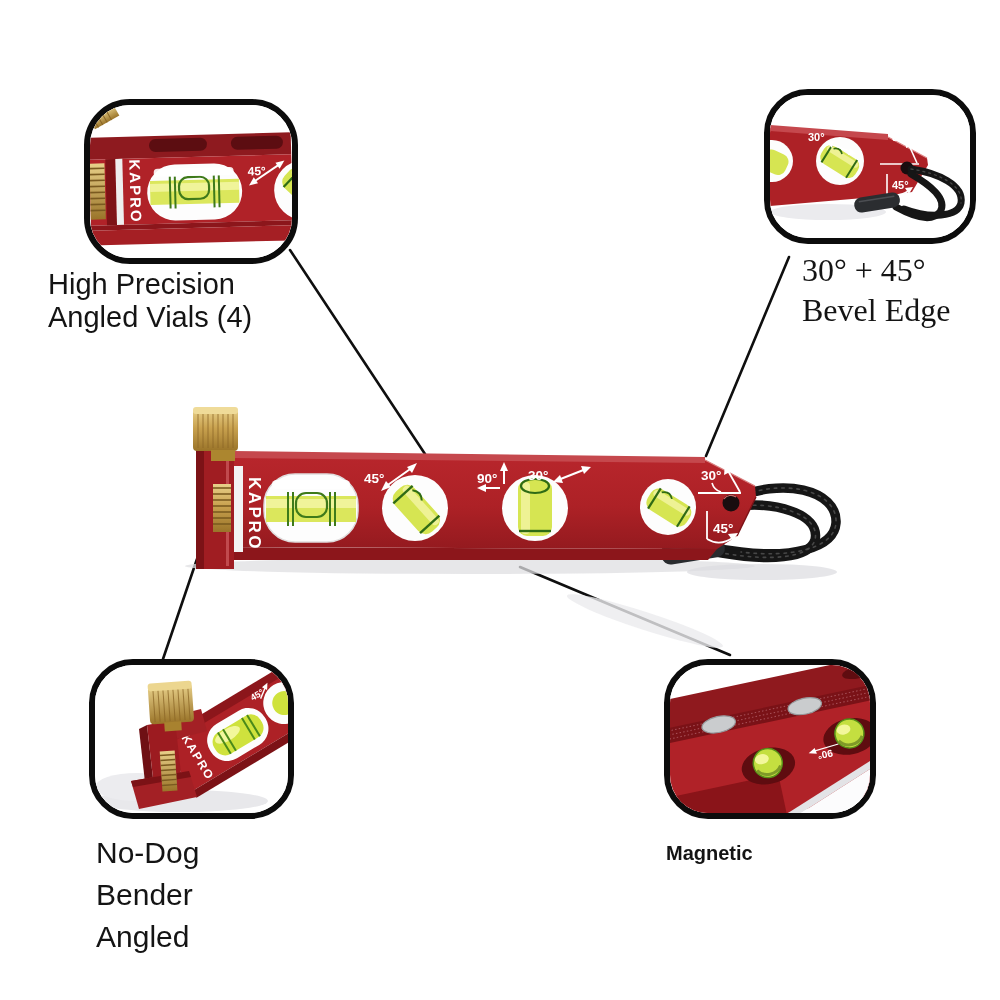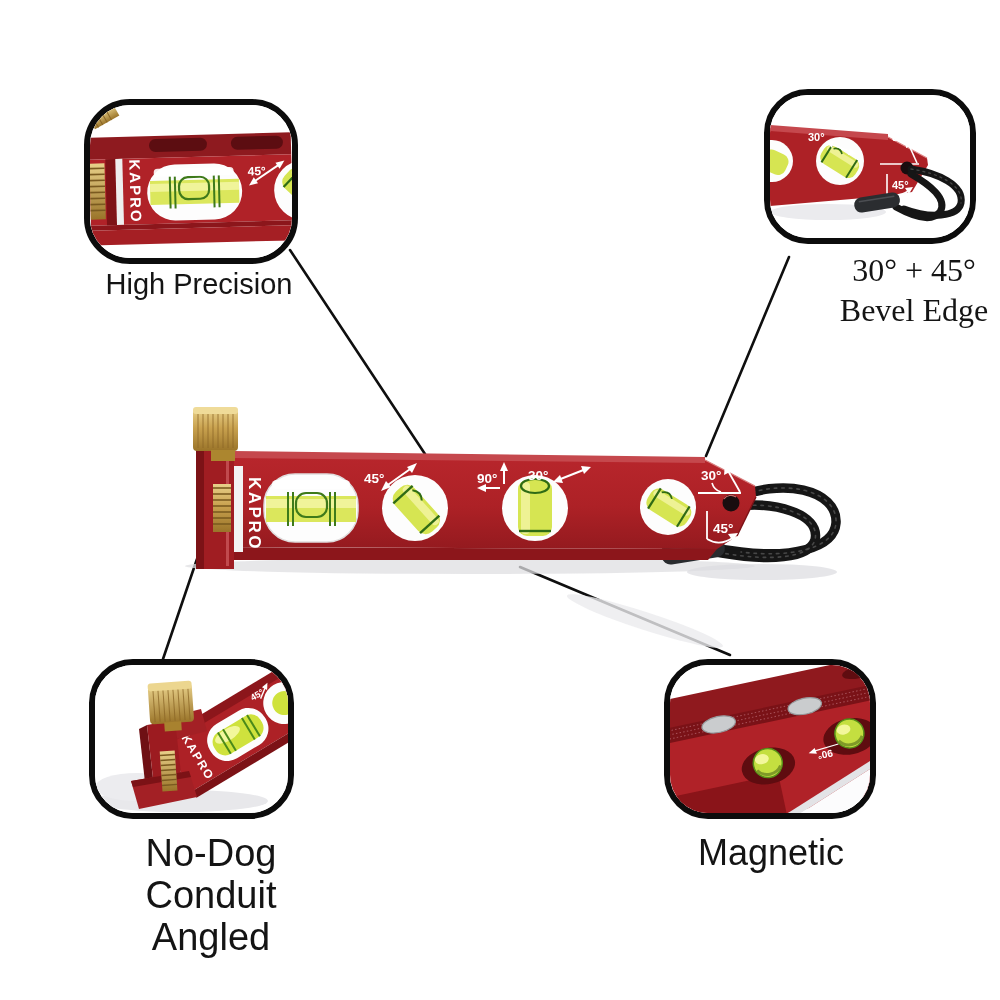--- a/index.html
+++ b/index.html
@@ -5,27 +5,27 @@
   html,body{margin:0;padding:0;background:#ffffff;}
   .stage{position:relative;width:1000px;height:1000px;background:#ffffff;overflow:hidden;
          font-family:"Liberation Sans","DejaVu Sans",sans-serif;}
   .scene-svg{position:absolute;left:0;top:0;width:1000px;height:1000px;}
   .callout{position:absolute;background:#ffffff;border:6px solid #0c0c0c;box-sizing:border-box;overflow:hidden;}
   .callout svg{display:block;}
   .co-tl{left:84px;top:99px;width:214px;height:165px;border-radius:46px;}
   .co-tr{left:764px;top:89px;width:212px;height:155px;border-radius:44px;}
   .co-bl{left:89px;top:659px;width:205px;height:160px;border-radius:44px;}
   .co-br{left:664px;top:659px;width:212px;height:160px;border-radius:44px;}
-  .label{position:absolute;text-align:center;color:#141414;}
+  .label{position:absolute;text-align:left;color:#141414;}
   .label-sans{font-family:"Liberation Sans","DejaVu Sans",sans-serif;}
   .label-serif{font-family:"Liberation Serif","DejaVu Serif",serif;}
   .lab-tl{left:48px;top:268px;width:302px;font-size:29px;line-height:33px;}
   .lab-tr{left:802px;top:250px;width:224px;font-size:32px;line-height:40px;}
-  .lab-bl{left:113px;top:832px;width:196px;font-size:38px;line-height:42px;}
-  .lab-br{left:666px;top:832px;width:210px;font-size:36px;line-height:42px;}
+  .lab-bl{left:96px;top:832px;width:196px;font-size:30px;line-height:42px;}
+  .lab-br{left:666px;top:832px;width:210px;font-size:20px;line-height:42px;font-weight:bold;}
   .svgtext{font-family:"Liberation Sans","DejaVu Sans",sans-serif;font-weight:bold;fill:#ffffff;}
 </style>
 </head>
 <body>
 
 <div class="stage">
 
   <svg class="scene-svg" viewBox="0 0 1000 1000">
     <defs>
       <linearGradient id="brassV" x1="0" y1="0" x2="0" y2="1">
@@ -405,27 +405,28 @@
         <line x1="138" y1="95" x2="165" y2="93" stroke="#ffffff" stroke-width="1.2"></line>
         <polygon points="134,96 141,92 142,98" fill="#ffffff"></polygon>
       </g>
       <polygon points="118,148 200,96 200,104 131,148" fill="#e3e3e6"></polygon>
       <polygon points="131,148 200,104 200,148" fill="#fcfcfd"></polygon>
     </svg>
   </div>
 
   <div class="label label-sans lab-tl">
     <div>High Precision</div>
+    <div>Angled Vials (4)</div>
   </div>
   <div class="label label-serif lab-tr">
     <div>30° + 45°</div>
     <div>Bevel Edge</div>
   </div>
   <div class="label label-sans lab-bl">
     <div>No-Dog</div>
-    <div>Conduit</div>
+    <div>Bender</div>
     <div>Angled</div>
   </div>
   <div class="label label-sans lab-br">
     <div>Magnetic</div>
   </div>
 
 </div>
 
 </body></html>

